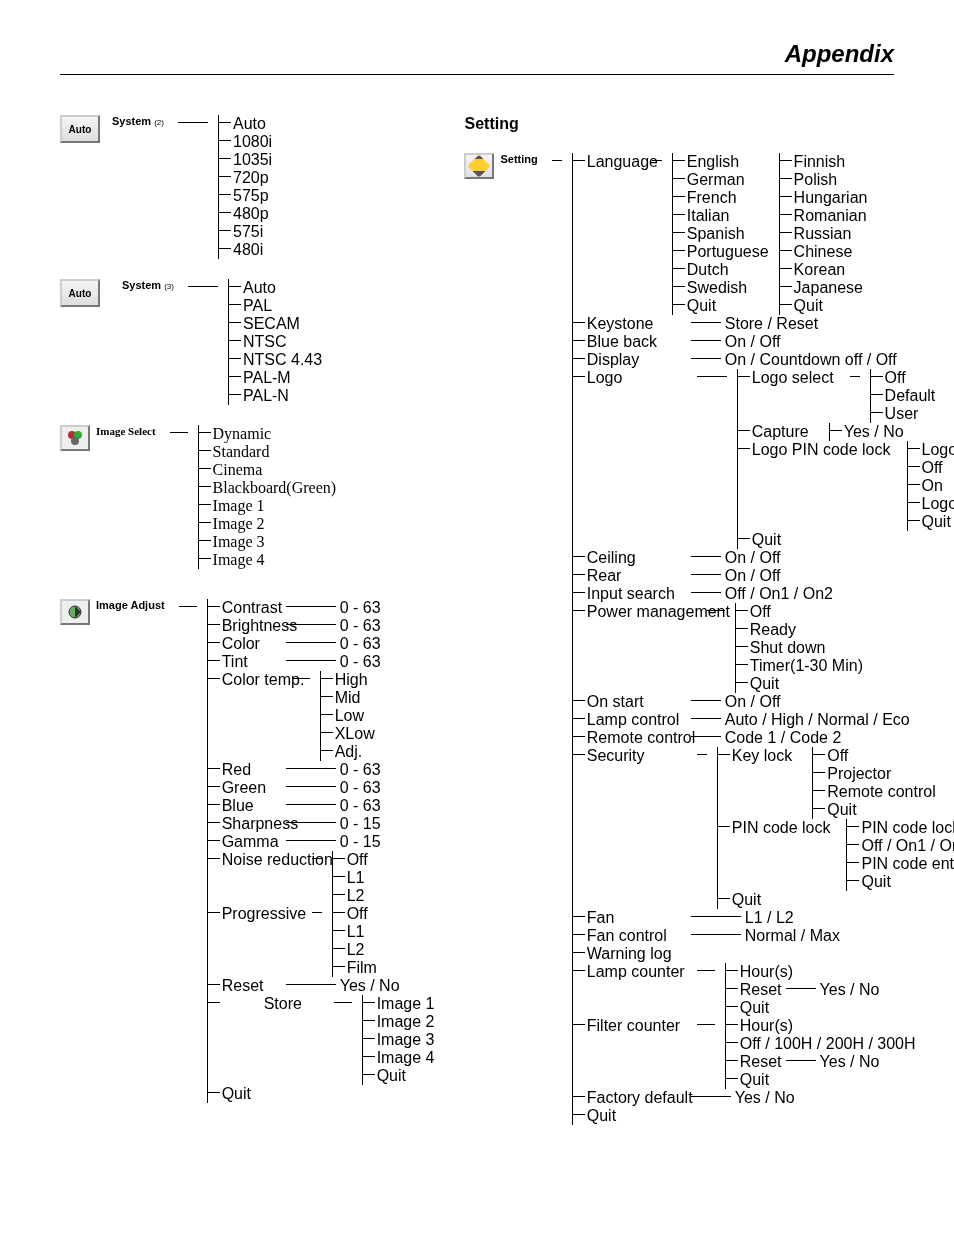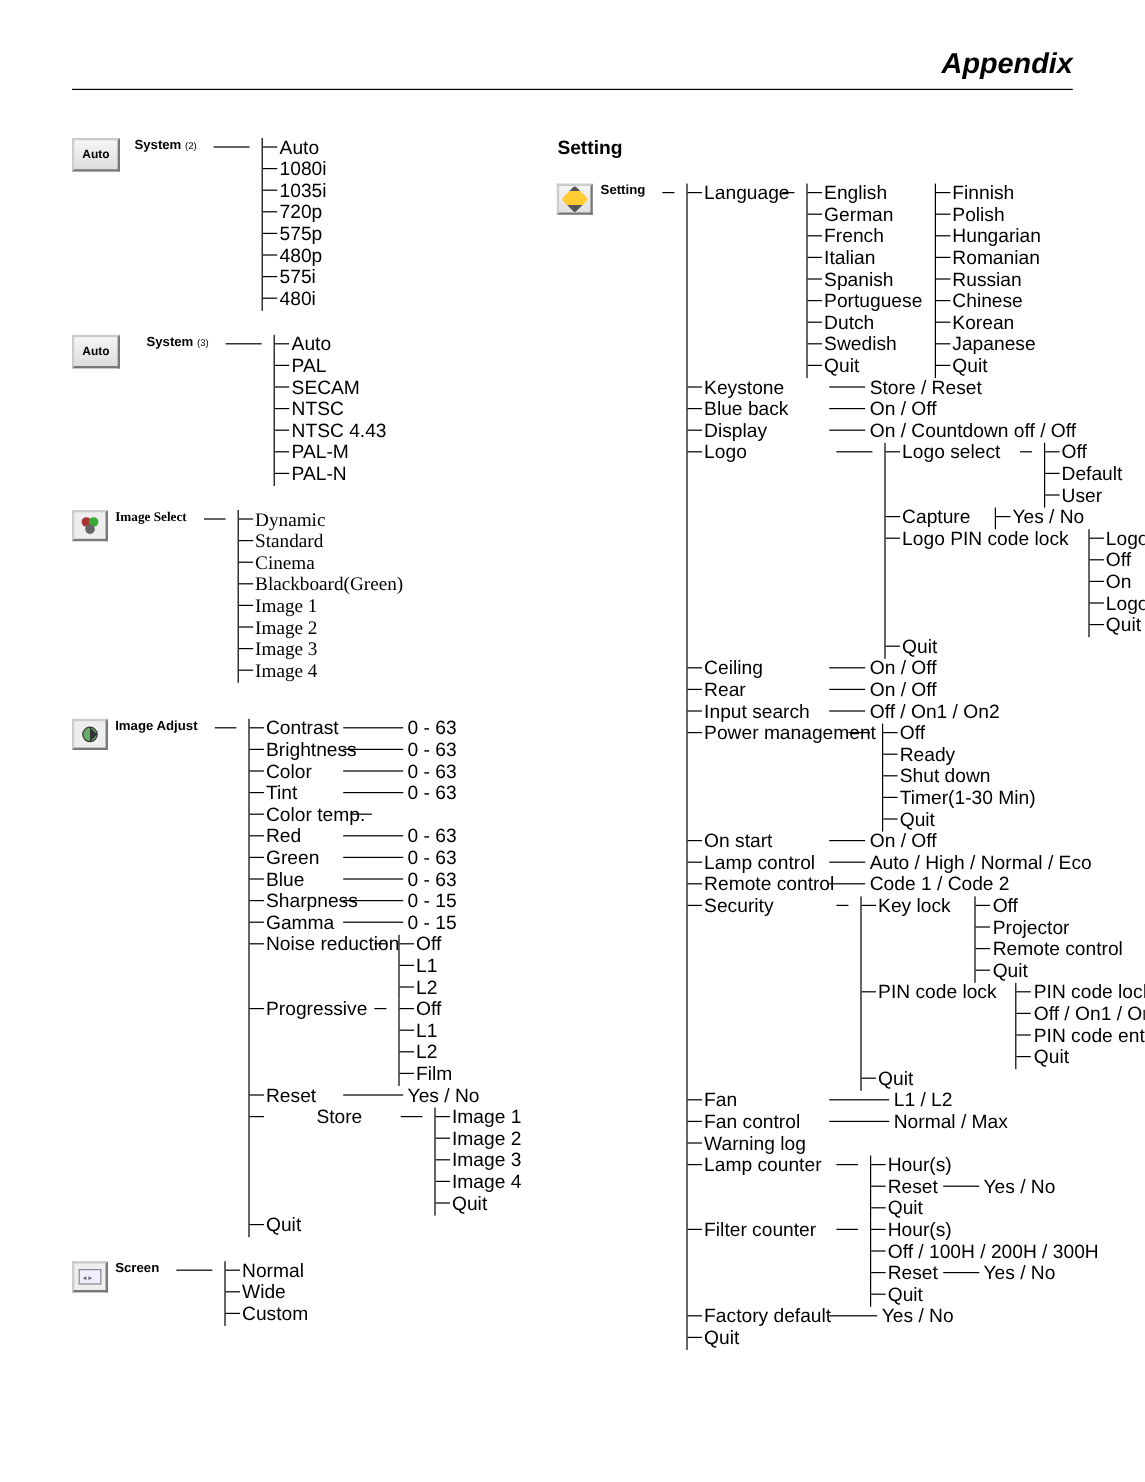--- a/index.html
+++ b/index.html
@@ -145,20 +145,27 @@
                   <div class="pair">
                     <span class="k">Tint</span>
                     <span class="line"></span>
                     <span>0 - 63</span>
                   </div>
                 </div>
               <div class="item">
                 <div class="row">
                     <span class="k" style="width:60px;">Color temp.</span>
                     <span class="conn-short"></span>
+                  <div class="vlist">
+                    <div class="item">High</div>
+                    <div class="item">Mid</div>
+                    <div class="item">Low</div>
+                    <div class="item">XLow</div>
+                    <div class="item">Adj.</div>
+                  </div>
                 </div>
               </div>
               <div class="item">
                   <div class="pair">
                     <span class="k">Red</span>
                     <span class="line"></span>
                     <span>0 - 63</span>
                   </div>
                 </div>
               <div class="item">
@@ -231,39 +238,20 @@
                     <div class="item">Quit</div>
                   </div>
                 </div>
               </div>
               <div class="item">Quit</div>
             </div>
           </div>
         </div>
       </div>
 
-      <div class="group">
-        <div class="screen-icon">
-          <svg width="20" height="14" viewBox="0 0 20 14">
-              <rect x="1" y="1" width="18" height="12" fill="#eef" stroke="#888"></rect>
-              <text x="4" y="10" font-size="6" fill="#666">◂ ▸</text>
-            </svg>
-        </div>
-        <div style="margin-left:6px;">
-          <div class="row">
-            <span class="root-label">Screen</span>
-            <span class="conn"></span>
-            <div class="vlist">
-              <div class="item">Normal</div>
-              <div class="item">Wide</div>
-              <div class="item">Custom</div>
-            </div>
-          </div>
-        </div>
-      </div>
     </div>
 
     <div class="col">
       <div class="section-title">Setting</div>
 
       <div class="group">
         <div class="setting-icon">
             <div class="pencil"></div>
           </div>
         <div style="margin-left:6px; flex:1;">

